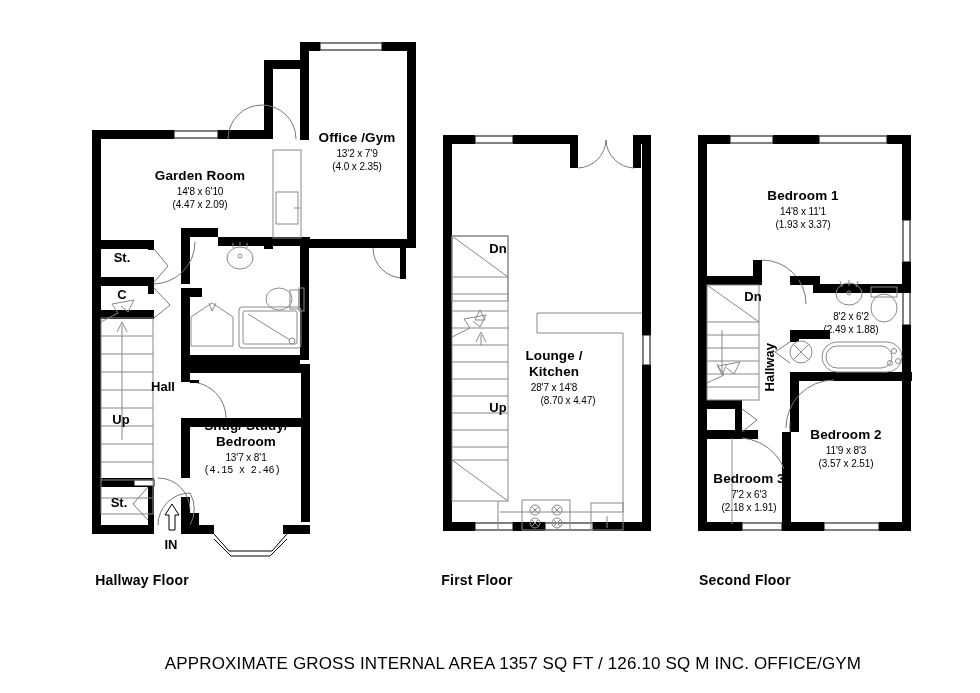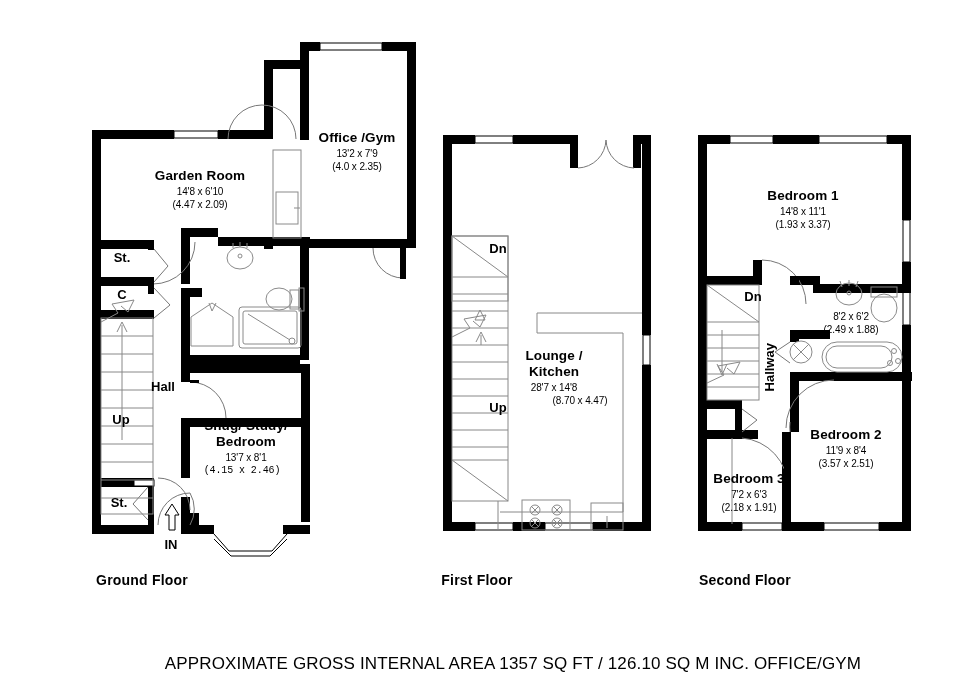--- a/index.html
+++ b/index.html
@@ -398,41 +398,41 @@
   <div class="txt room-dim" style="left:246px; top:452px;">13'7 x 8'1</div>
   <div class="txt room-dim" style="left:242px; top:465px;font-family:Liberation Mono, monospace;">(4.15 x 2.46)</div>
 
   <div class="txt small-label" style="left:122px; top:251px;">St.</div>
   <div class="txt small-label" style="left:122px; top:288px;">C</div>
   <div class="txt small-label" style="left:163px; top:380px;">Hall</div>
   <div class="txt small-label" style="left:121px; top:413px;">Up</div>
   <div class="txt small-label" style="left:119px; top:496px;">St.</div>
   <div class="txt small-label" style="left:171px; top:538px;">IN</div>
 
-  <div class="txt floor-title" style="left:142px; top:573px;">Ground Floor</div>
+  <div class="txt floor-title" style="left:142px; top:573px;">Hallway Floor</div>
 
   <div class="txt room-name" style="left:554px; top:348px;">Lounge /</div>
   <div class="txt room-name" style="left:554px; top:364px;">Kitchen</div>
   <div class="txt room-dim" style="left:554px; top:382px;">28'7 x 14'8</div>
-  <div class="txt room-dim" style="left:580px; top:395px;">(8.70 x 4.47)</div>
+  <div class="txt room-dim" style="left:568px; top:395px;">(8.70 x 4.47)</div>
 
   <div class="txt small-label" style="left:498px; top:242px;">Dn</div>
   <div class="txt small-label" style="left:498px; top:401px;">Up</div>
 
   <div class="txt floor-title" style="left:477px; top:573px;">First Floor</div>
 
   <div class="txt room-name" style="left:803px; top:188px;">Bedroom 1</div>
   <div class="txt room-dim" style="left:803px; top:206px;">14'8 x 11'1</div>
   <div class="txt room-dim" style="left:803px; top:219px;">(1.93 x 3.37)</div>
 
   <div class="txt room-dim" style="left:851px; top:311px;">8'2 x 6'2</div>
   <div class="txt room-dim" style="left:851px; top:324px;">(2.49 x 1.88)</div>
 
   <div class="txt room-name" style="left:846px; top:427px;">Bedroom 2</div>
-  <div class="txt room-dim" style="left:846px; top:445px;">11'9 x 8'4</div>
+  <div class="txt room-dim" style="left:846px; top:445px;">11'9 x 8'3</div>
   <div class="txt room-dim" style="left:846px; top:458px;">(3.57 x 2.51)</div>
 
   <div class="txt room-name" style="left:749px; top:471px;">Bedroom 3</div>
   <div class="txt room-dim" style="left:749px; top:489px;">7'2 x 6'3</div>
   <div class="txt room-dim" style="left:749px; top:502px;">(2.18 x 1.91)</div>
 
   <div class="txt small-label" style="left:753px; top:290px;">Dn</div>
   <div class="txt small-label rot-label" style="left:770px; top:360px; transform:translateX(-50%) rotate(-90deg);">Hallway</div>
 
   <div class="txt floor-title" style="left:745px; top:573px;">Second Floor</div>

